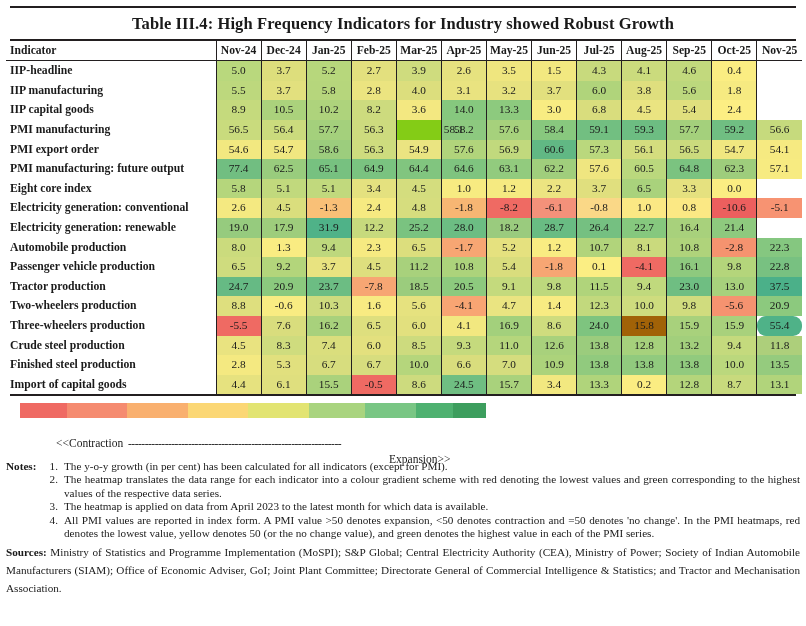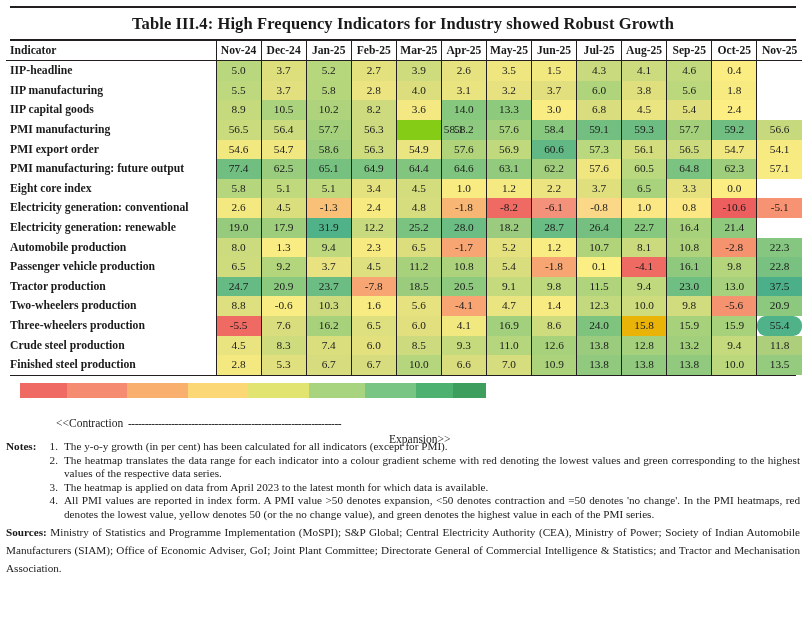--- a/index.html
+++ b/index.html
@@ -369,21 +369,21 @@
           <td class="ind">Three-wheelers production</td>
           <td class="v" style="background: rgb(239, 106, 99);">-5.5</td>
           <td class="v" style="background: rgb(217, 221, 125);">7.6</td>
           <td class="v" style="background: rgb(168, 209, 124);">16.2</td>
           <td class="v" style="background: rgb(222, 223, 126);">6.5</td>
           <td class="v" style="background: rgb(226, 224, 126);">6.0</td>
           <td class="v" style="background: rgb(242, 232, 128);">4.1</td>
           <td class="v" style="background: rgb(163, 208, 124);">16.9</td>
           <td class="v" style="background: rgb(207, 220, 126);">8.6</td>
           <td class="v" style="background: rgb(126, 196, 127);">24.0</td>
-          <td class="v" style="background: #eab308;">15.8</td>
+          <td class="v" style="background: #a16207;">15.8</td>
           <td class="v" style="background: rgb(168, 209, 124);">15.9</td>
           <td class="v" style="background: rgb(168, 209, 124);">15.9</td>
           <td class="v" style="background: rgb(79, 178, 136); border-radius: 9px;">55.4</td>
         </tr>
         <tr>
           <td class="ind">Crude steel production</td>
           <td class="v" style="background: rgb(233, 227, 128);">4.5</td>
           <td class="v" style="background: rgb(207, 220, 126);">8.3</td>
           <td class="v" style="background: rgb(218, 222, 125);">7.4</td>
           <td class="v" style="background: rgb(227, 224, 126);">6.0</td>
@@ -405,20 +405,36 @@
           <td class="v" style="background: rgb(215, 221, 126);">6.7</td>
           <td class="v" style="background: rgb(181, 214, 124);">10.0</td>
           <td class="v" style="background: rgb(217, 221, 125);">6.6</td>
           <td class="v" style="background: rgb(213, 221, 126);">7.0</td>
           <td class="v" style="background: rgb(172, 211, 123);">10.9</td>
           <td class="v" style="background: rgb(145, 202, 126);">13.8</td>
           <td class="v" style="background: rgb(145, 202, 126);">13.8</td>
           <td class="v" style="background: rgb(145, 202, 126);">13.8</td>
           <td class="v" style="background: rgb(187, 216, 125);">10.0</td>
           <td class="v" style="background: rgb(149, 203, 126);">13.5</td>
+        </tr>
+        <tr>
+          <td class="ind">Import of capital goods</td>
+          <td class="v" style="background: rgb(230, 226, 127);">4.4</td>
+          <td class="v" style="background: rgb(223, 223, 126);">6.1</td>
+          <td class="v" style="background: rgb(170, 210, 124);">15.5</td>
+          <td class="v" style="background: rgb(239, 106, 99);">-0.5</td>
+          <td class="v" style="background: rgb(205, 219, 126);">8.6</td>
+          <td class="v" style="background: rgb(111, 190, 130);">24.5</td>
+          <td class="v" style="background: rgb(169, 210, 124);">15.7</td>
+          <td class="v" style="background: rgb(242, 232, 128);">3.4</td>
+          <td class="v" style="background: rgb(176, 212, 123);">13.3</td>
+          <td class="v" style="background: rgb(251, 237, 130);">0.2</td>
+          <td class="v" style="background: rgb(180, 213, 123);">12.8</td>
+          <td class="v" style="background: rgb(200, 218, 125);">8.7</td>
+          <td class="v" style="background: rgb(177, 212, 123);">13.1</td>
         </tr>
       </tbody>
   </table>
 
   <div class="tbl-rule-bot"></div>
 
   <div class="legend-wrap">
     <div class="legend-bar"></div>
   </div>
   <div class="legend-caption">

